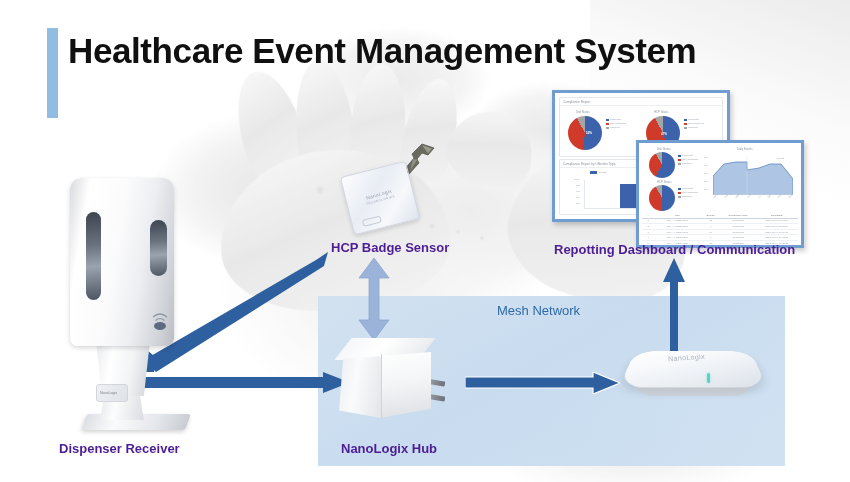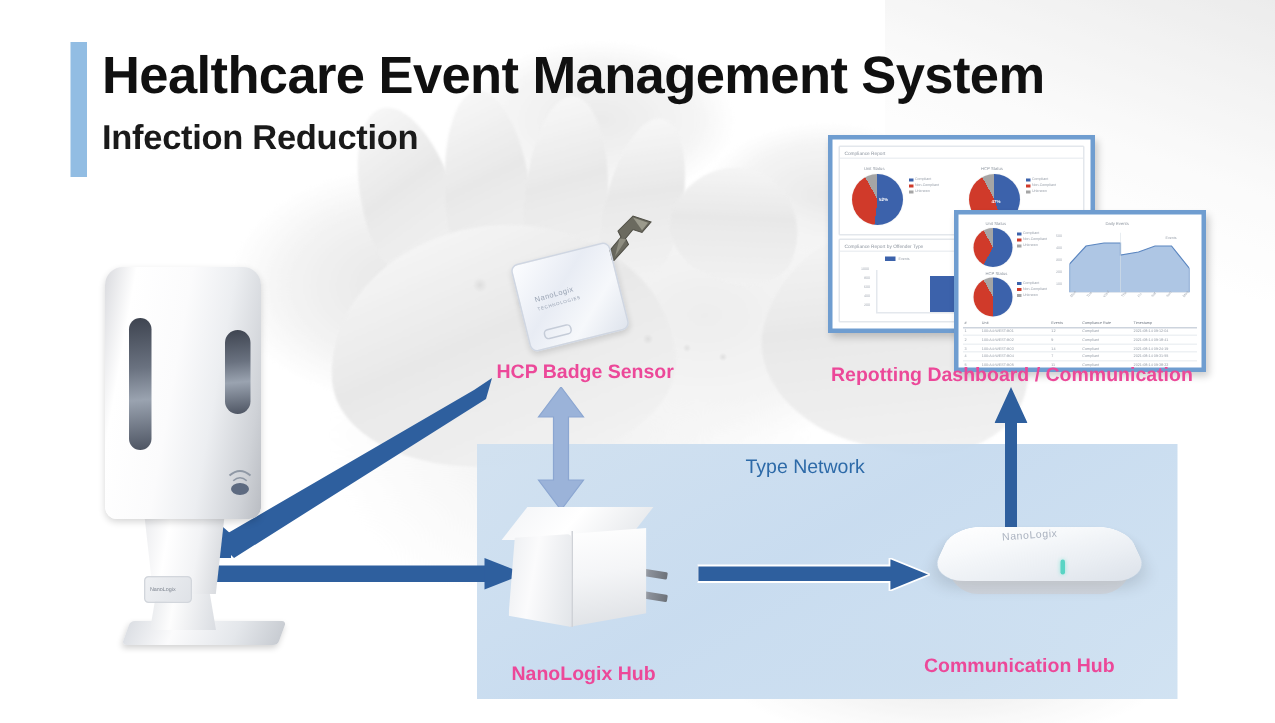--- a/index.html
+++ b/index.html
@@ -10,20 +10,21 @@
   body {
     font-family: "Liberation Sans", sans-serif;
   }
 
   #slide {
     position: relative;
     width: 850px;
     height: 482px;
     overflow: hidden;
     background: #ffffff;
+    text-align: center;
   }
 
   
   .bg-photo {
     position: absolute;
     inset: 0;
     overflow: hidden;
   }
   .bg-wash {
     position: absolute;
@@ -137,21 +138,21 @@
     color: #2d6aa8;
     font-weight: normal;
     white-space: nowrap;
   }
 
   
   .dev-label {
     position: absolute;
     font-size: 13px;
     font-weight: bold;
-    color: #ec4899;
+    color: #4c1d95;
     white-space: nowrap;
   }
   .lbl-badge   { left: 331px; top: 240px; }
   .lbl-dash    { left: 554px; top: 242px; }
   .lbl-disp    { left: 59px;  top: 441px; }
   .lbl-loc     { left: 341px; top: 441px; }
   .lbl-comm    { left: 616px; top: 436px; }
 
   
   .arrow-diag {
@@ -572,24 +573,23 @@
       <div class="finger" style="left:300px; top:90px;  width:180px; height:150px; transform:rotate(14deg);"></div>
     </div>
     <div class="bg-knuckles"></div>
     <div class="bg-corner-shade"></div>
     <div class="bg-bottom-shade"></div>
     <div class="bg-veil"></div>
   </div>
 
   <div class="accent-bar"></div>
   <div class="title-main">Healthcare Event Management System</div>
-  <div class="title-sub">Infection Reduction</div>
 
   <div class="mesh-panel"></div>
-  <div class="mesh-label">Type Network</div>
+  <div class="mesh-label">Mesh Network</div>
 
   <svg class="arrow-diag" viewBox="0 0 208 120">
     <g fill="#2e5f9e">
       <polygon points="208,0 196,8 24,108 36,120 204,14"></polygon>
       <polygon points="0,120 34,104 34,120"></polygon>
       <polygon points="0,120 18,90 34,104"></polygon>
     </g>
   </svg>
 
   <svg class="arrow-horiz" viewBox="0 0 212 22">
@@ -627,20 +627,21 @@
     <div class="disp-body">
       <div class="disp-win disp-win-l"></div>
       <div class="disp-win disp-win-r"></div>
       <svg class="disp-logo" viewBox="0 0 20 22">
         <path d="M3 7 Q10 1 17 7" fill="none" stroke="#8f98a5" stroke-width="1.3"></path>
         <path d="M5.5 10.5 Q10 6.5 14.5 10.5" fill="none" stroke="#8f98a5" stroke-width="1.1"></path>
         <ellipse cx="10" cy="16" rx="6" ry="4" fill="#5d6a80"></ellipse>
       </svg>
     </div>
   </div>
+  <div class="dev-label lbl-disp">Dispenser Receiver</div>
 
   <div class="badge">
     <svg class="badge-clip" viewBox="0 0 34 32">
       <path d="M2 28 L12 16 L10 12 L20 2 L32 6 L26 13 L20 11 L15 17 L17 21 L7 32 Z" fill="#6b6a5f" stroke="#4e4d44" stroke-width="0.7"></path>
       <path d="M20 3 L30 6.5 L26 11.5 Z" fill="#9b9a8c"></path>
       <path d="M11 17 L15.5 17.5 L8 29 Z" fill="#8e8d80"></path>
     </svg>
     <div class="badge-card">
       <div class="badge-logo">
         <div>NanoLogix</div>
@@ -660,21 +661,20 @@
     <div class="lh-seam"></div>
   </div>
   <div class="dev-label lbl-loc">NanoLogix Hub</div>
 
   <div class="commhub">
     <div class="ch-side"></div>
     <div class="ch-top"></div>
     <div class="ch-logo">NanoLogix</div>
     <div class="ch-led"></div>
   </div>
-  <div class="dev-label lbl-comm">Communication Hub</div>
 
   <div class="dash-card dash-card-a">
 
     <div class="dp-section" style="top:4px; height:58px;">
       <div class="dp-title">Compliance Report</div>
       <div class="dp-divider" style="top:7px;"></div>
 
       <div class="pie-lbl" style="left:16px; top:12px;">Unit Status</div>
       <div class="pie" style="left:8px; top:18px; width:34px; height:34px;
                   background: conic-gradient(from 0deg, #3c62ab 0deg 187deg, #d03a2a 187deg 331deg, #a5a5a5 331deg 360deg);"></div>

